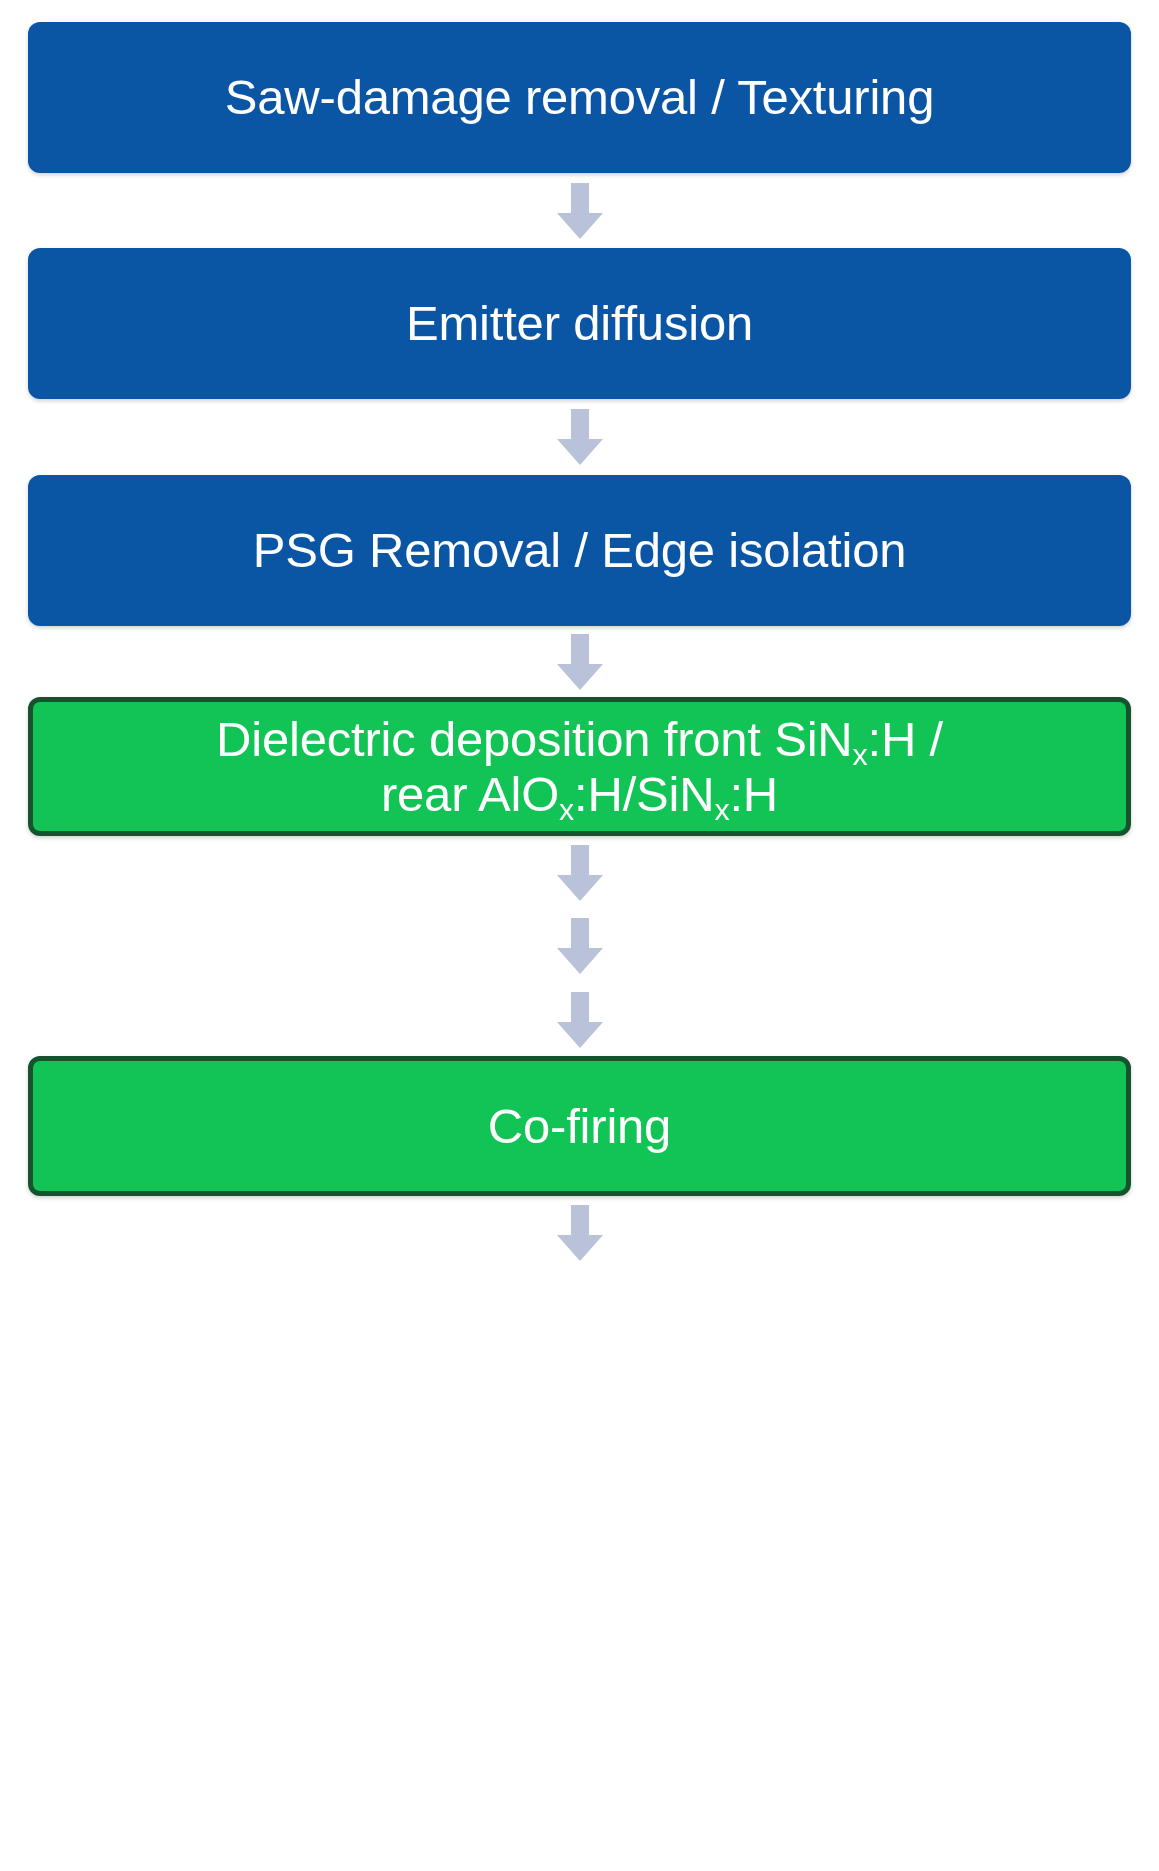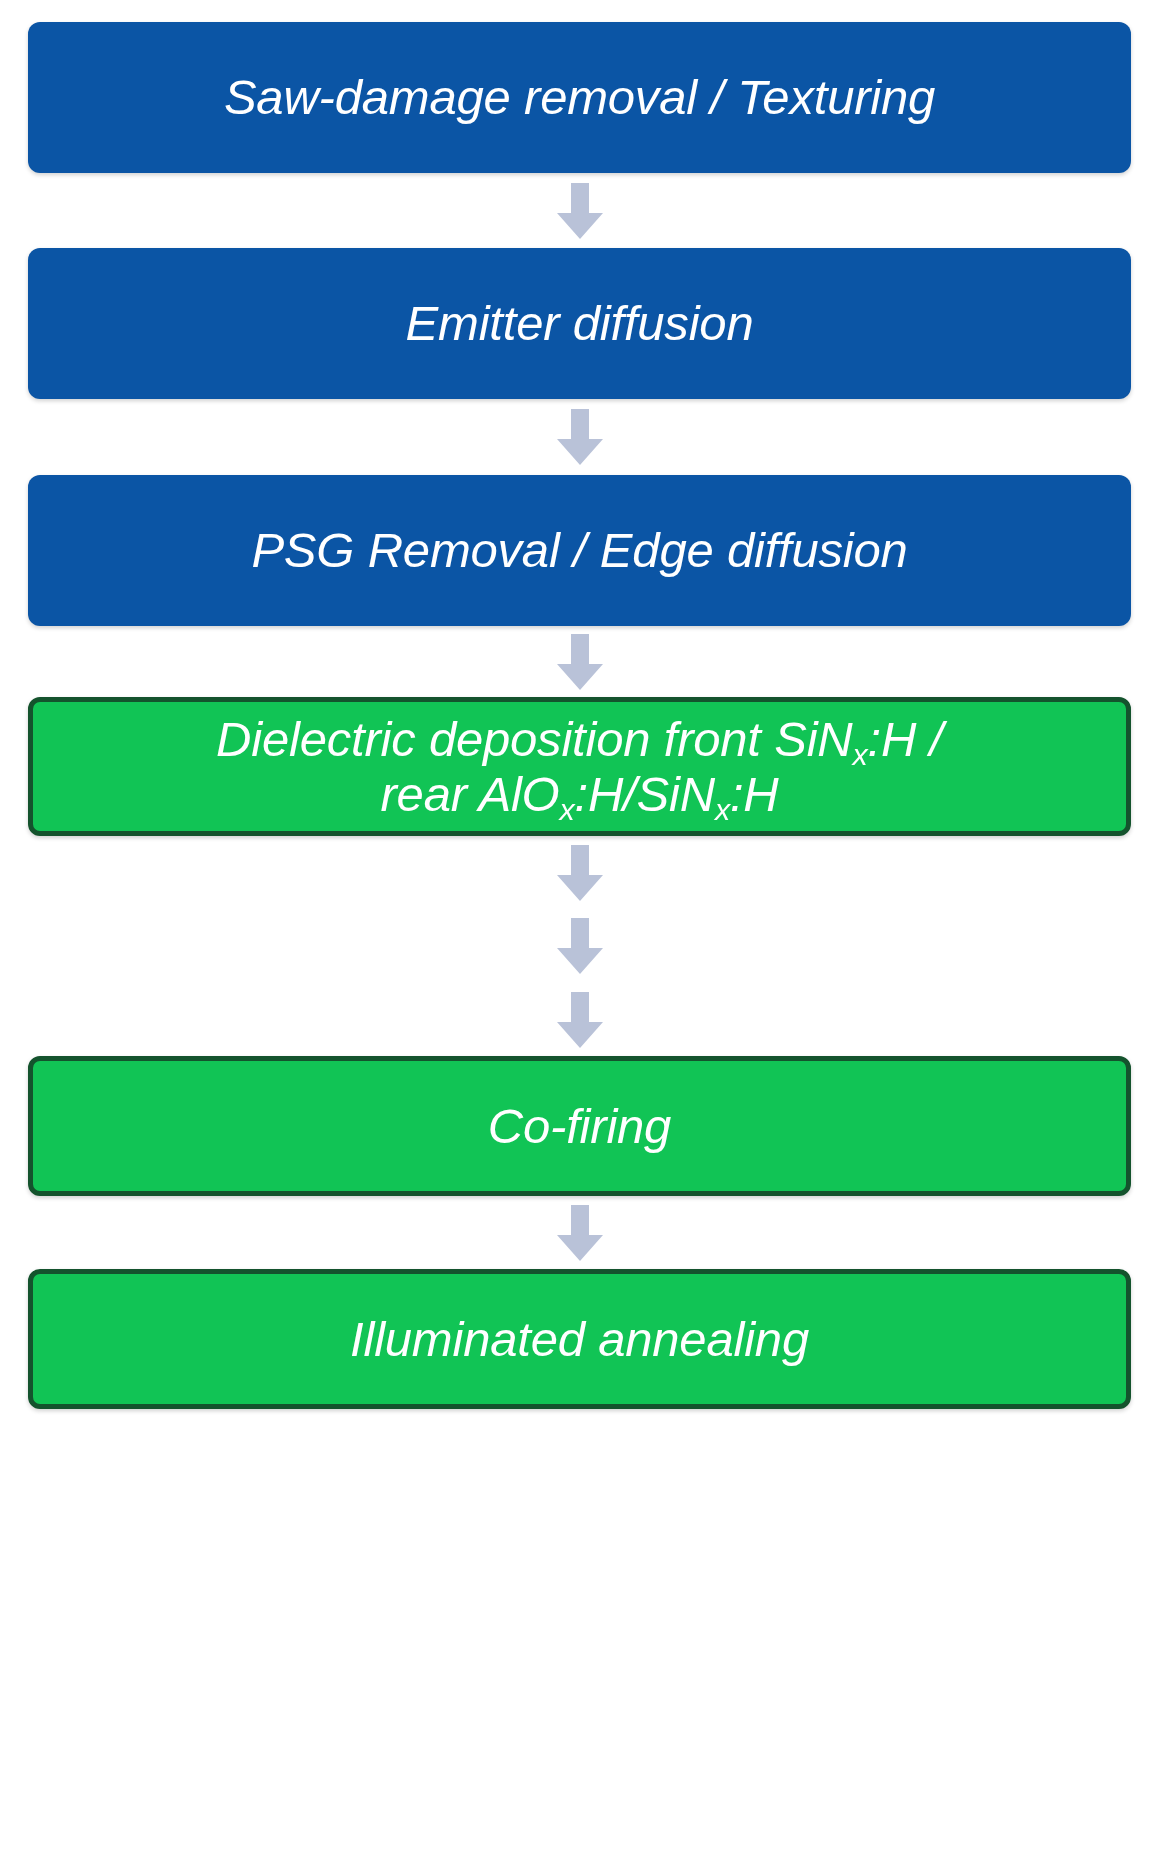--- a/index.html
+++ b/index.html
@@ -15,21 +15,20 @@
   }
   #flow {
     position: relative;
     width: 1159px;
     height: 1727px;
     box-sizing: border-box;
     padding: 22px 28px 22px 28px;
     display: flex;
     flex-direction: column;
     align-items: stretch;
-    font-style: italic;
   }
   .step {
     position: relative;
     width: 100%;
     box-sizing: border-box;
     display: flex;
     align-items: center;
     justify-content: center;
     text-align: center;
     border-radius: 12px;
@@ -110,21 +109,21 @@
     <span class="step-label"><span>Emitter diffusion</span></span>
   </div>
 
   <div class="connector g2">
     <svg class="arrow-icon" viewBox="0 0 46 56" aria-hidden="true">
       <polygon points="14,0 32,0 32,30 46,30 23,56 0,30 14,30" fill="#B9C2D8"></polygon>
     </svg>
   </div>
 
   <div class="step blue h3">
-    <span class="step-label"><span>PSG Removal / Edge diffusion</span></span>
+    <span class="step-label"><span>PSG Removal / Edge isolation</span></span>
   </div>
 
   <div class="connector g3">
     <svg class="arrow-icon" viewBox="0 0 46 56" aria-hidden="true">
       <polygon points="14,0 32,0 32,30 46,30 23,56 0,30 14,30" fill="#B9C2D8"></polygon>
     </svg>
   </div>
 
   <div class="step green h4">
     <span class="step-label"><span>Dielectric deposition front SiN</span><sub>x</sub><span>:H /</span><br><span>rear AlO</span><sub>x</sub><span>:H/SiN</span><sub>x</sub><span>:H</span></span>
@@ -153,17 +152,14 @@
   <div class="step green h7">
     <span class="step-label"><span>Co-firing</span></span>
   </div>
 
   <div class="connector g7">
     <svg class="arrow-icon" viewBox="0 0 46 56" aria-hidden="true">
       <polygon points="14,0 32,0 32,30 46,30 23,56 0,30 14,30" fill="#B9C2D8"></polygon>
     </svg>
   </div>
 
-  <div class="step green h8">
-    <span class="step-label"><span>Illuminated annealing</span></span>
-  </div>
 
 </div>
 
 </body></html>

